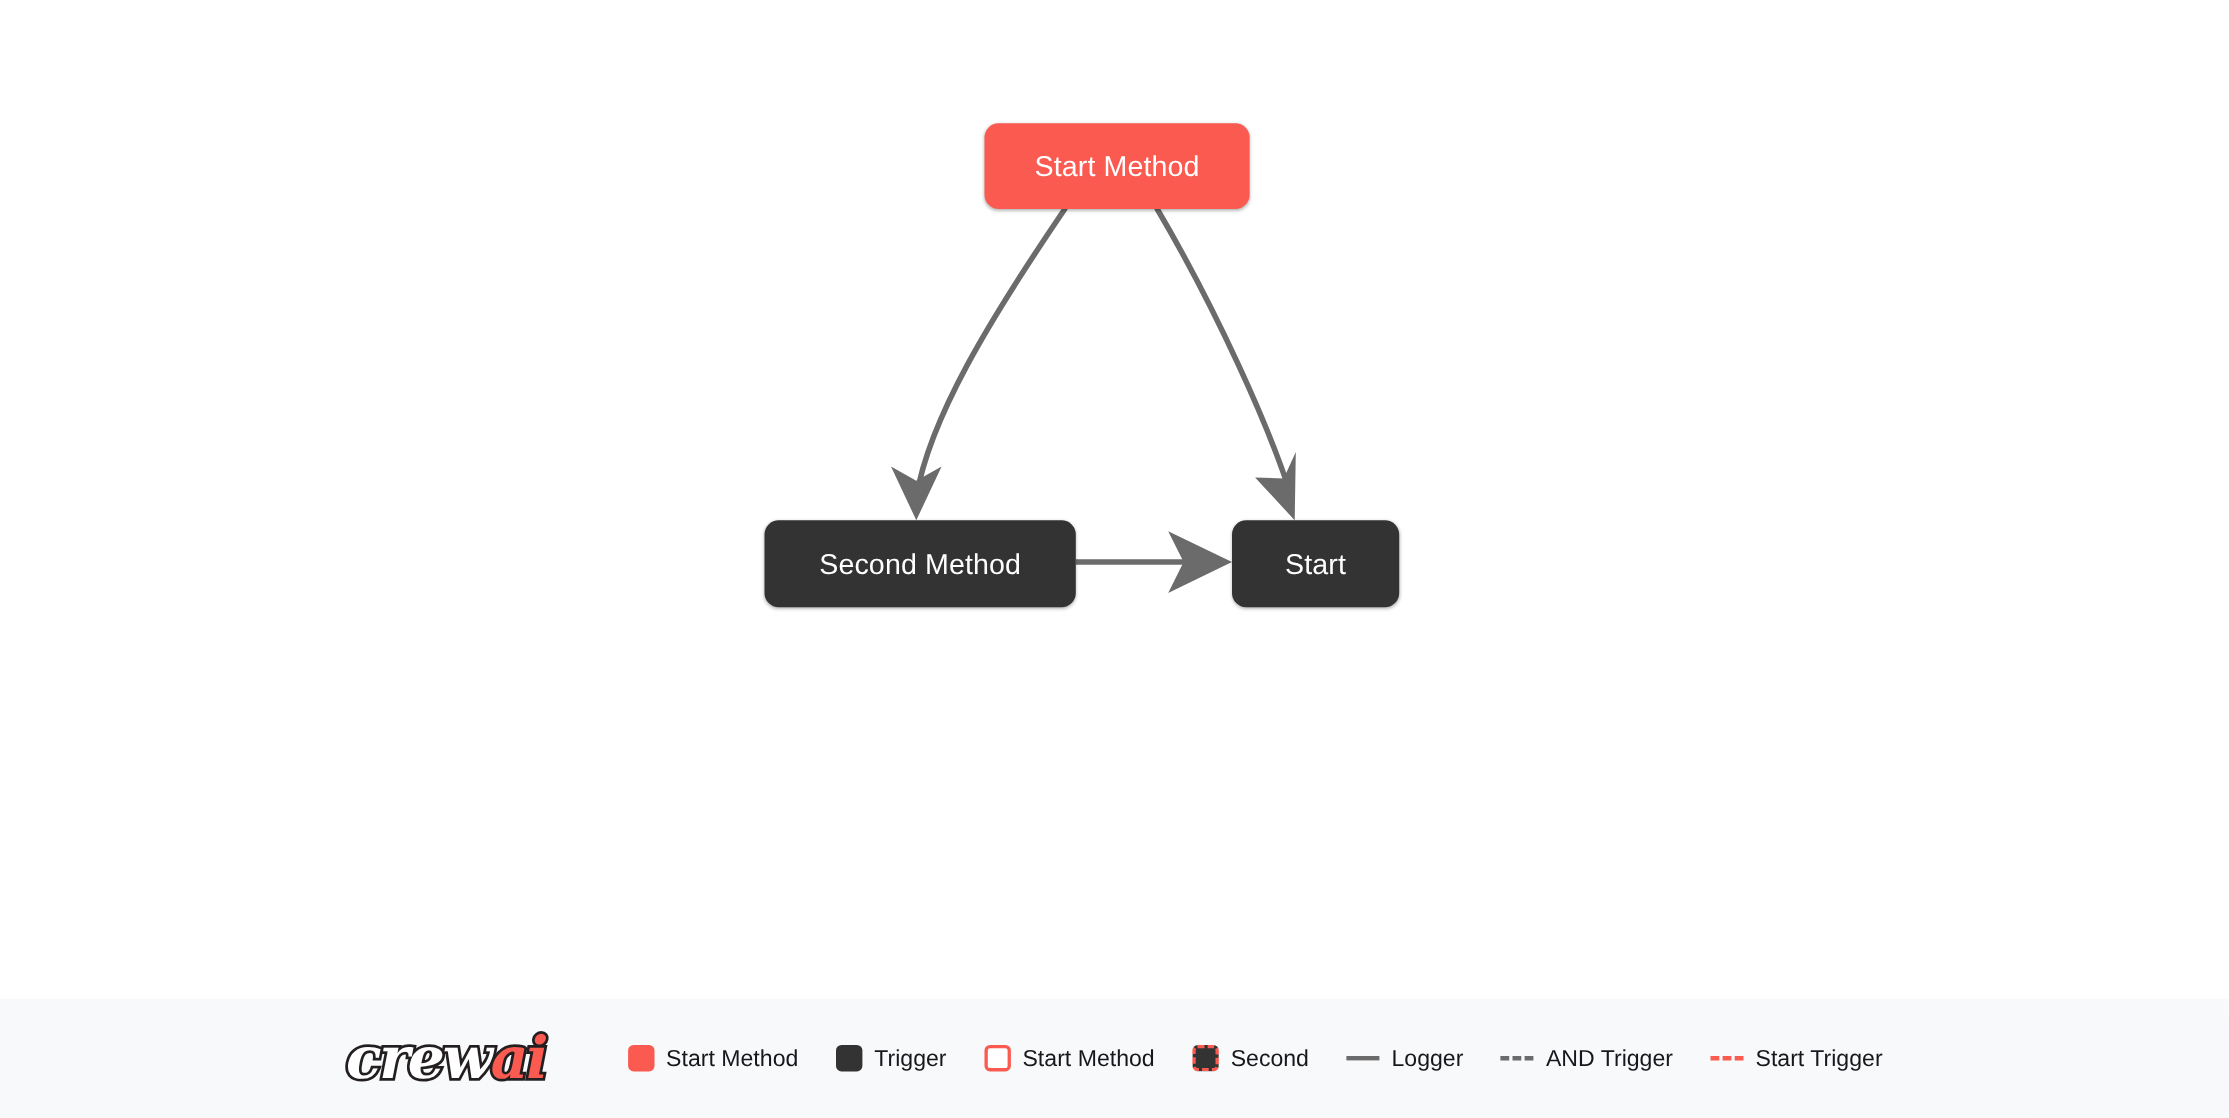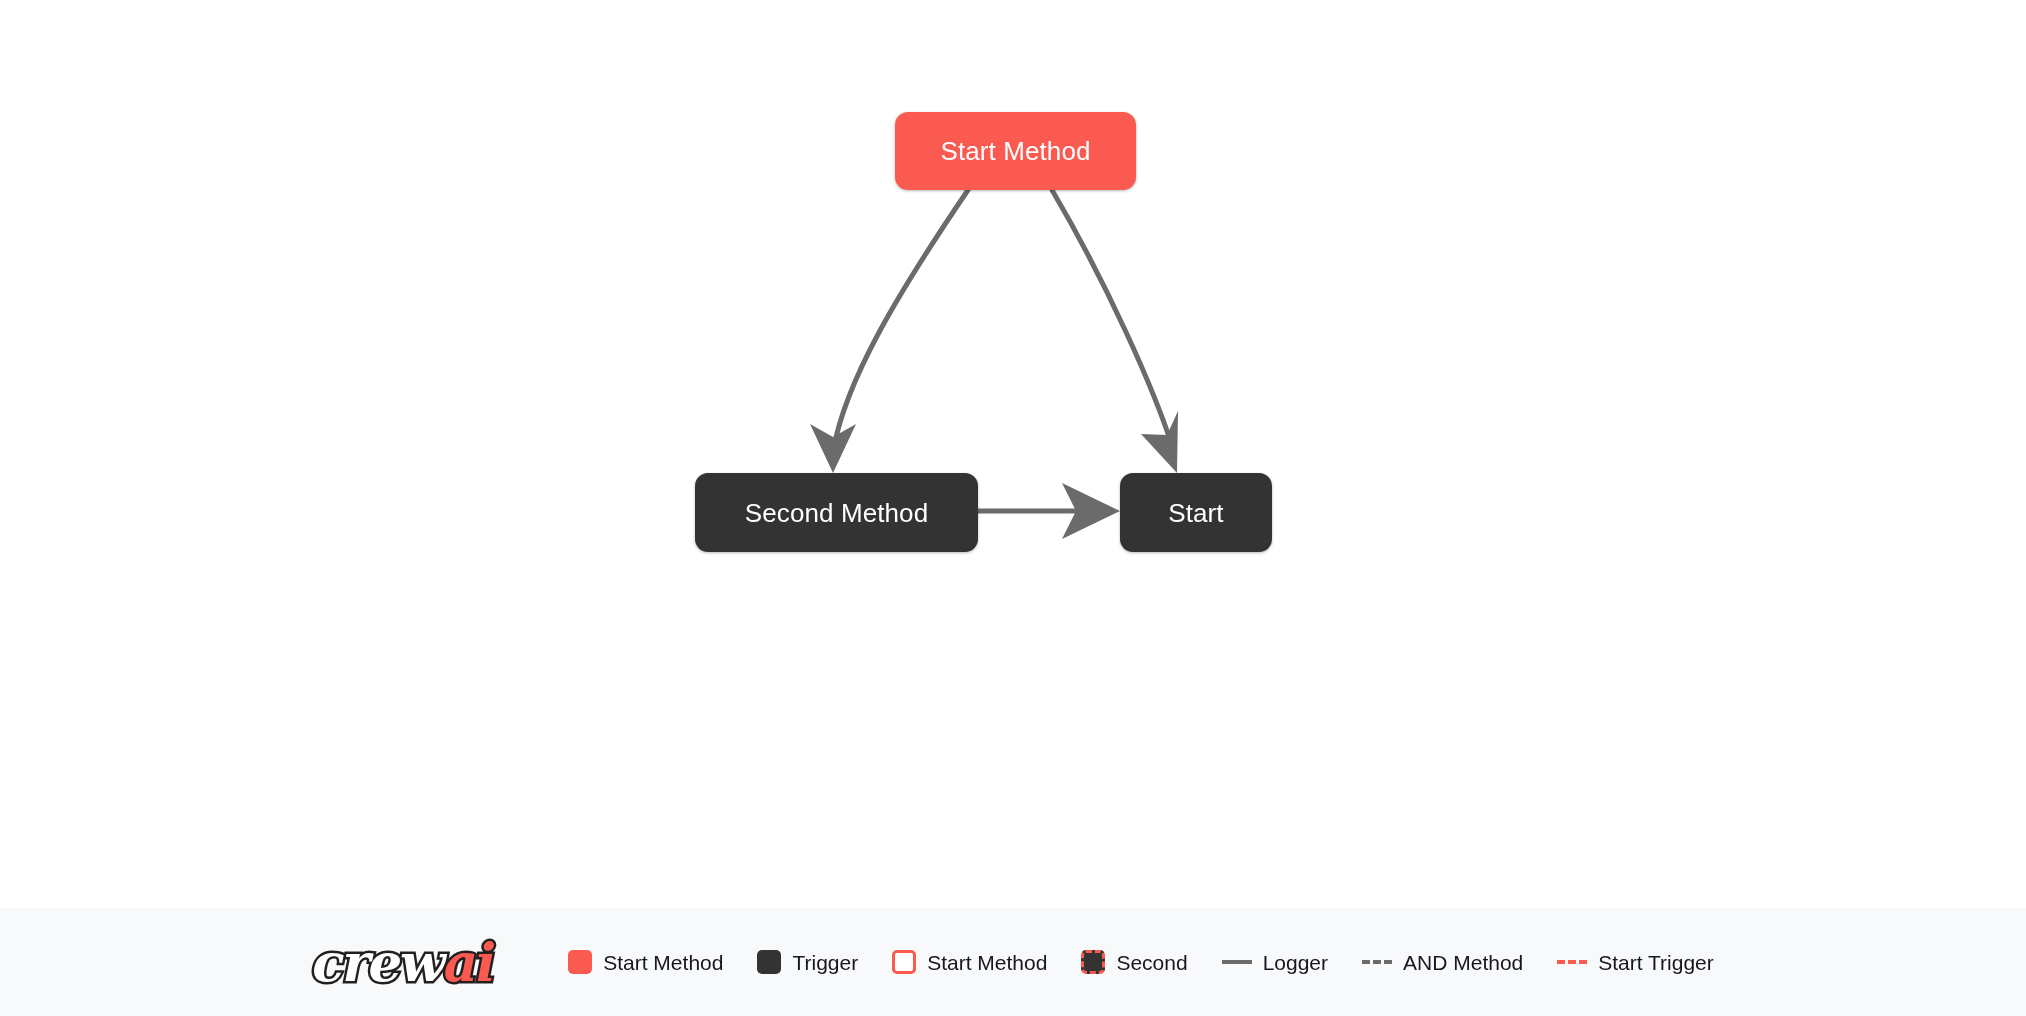--- a/index.html
+++ b/index.html
@@ -212,21 +212,21 @@
       <span class="legend-label">Second</span>
     </div>
 
     <div class="legend-item">
       <span class="line-swatch ls-solid"></span>
       <span class="legend-label">Logger</span>
     </div>
 
     <div class="legend-item">
       <span class="line-swatch ls-dashed"></span>
-      <span class="legend-label">AND Method</span>
+      <span class="legend-label">AND Trigger</span>
     </div>
 
     <div class="legend-item">
       <span class="line-swatch ls-router"></span>
       <span class="legend-label">Start Trigger</span>
     </div>
 
   </div>
 </div>
 

